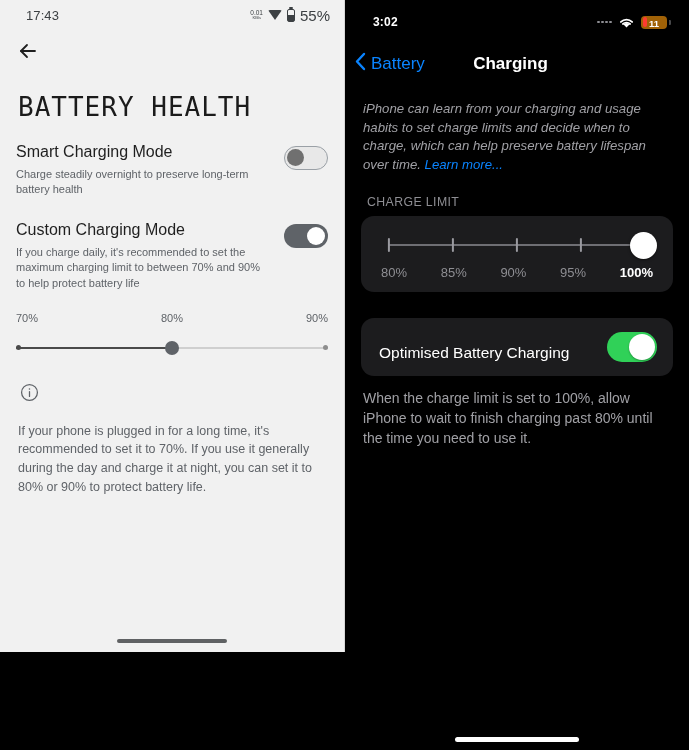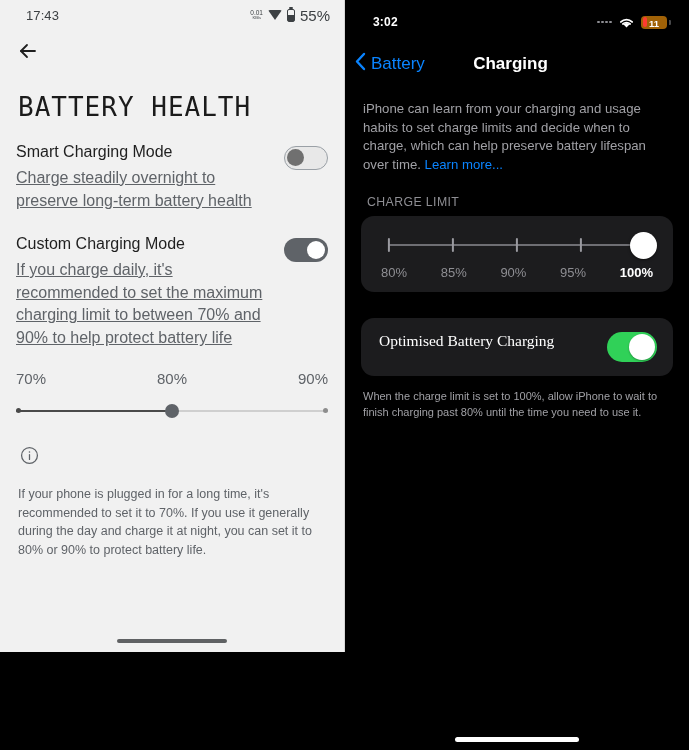--- a/index.html
+++ b/index.html
@@ -79,21 +79,21 @@
   }
 
   .a-row {
     display: flex;
     align-items: flex-start;
     padding: 0 16px;
     margin-top: 22px;
   }
   .a-row-text { flex: 1; padding-right: 12px; }
   .a-row-title { font-size: 16px; color: #1f1f1f; line-height: 1.3; }
-  .a-row-sub { font-size: 16px; color: #5f6368; line-height: 1.42; margin-top: 4px; text-decoration: underline; }
+  .a-row-sub { font-size: 11px; color: #5f6368; line-height: 1.42; margin-top: 4px; }
 
   .toggle {
     width: 44px; height: 24px; border-radius: 12px;
     flex: 0 0 44px; position: relative; margin-top: 4px;
   }
   .toggle.off { background: #e8e8e8; border: 1.4px solid #9aa0a6; }
   .toggle.off .knob {
     position:absolute; left: 2px; top: 2px;
     width: 17px; height: 17px; border-radius: 50%;
     background: #707070;
@@ -101,21 +101,21 @@
   .toggle.on { background: #5f6368; }
   .toggle.on .knob {
     position:absolute; right: 3px; top: 3px;
     width: 18px; height: 18px; border-radius: 50%;
     background: #ffffff;
   }
 
   .a-slider-wrap { padding: 0 16px; margin-top: 20px; }
   .a-slider-labels {
     display: flex; justify-content: space-between;
-    font-size: 15px; color: #5f6368; margin-bottom: 17px;
+    font-size: 11px; color: #5f6368; margin-bottom: 17px;
   }
   .a-slider-track {
     position: relative; height: 14px;
   }
   .a-track-line {
     position: absolute; left: 0; right: 0; top: 6px;
     height: 2.5px; background: #cfcfcf; border-radius: 2px;
   }
   .a-track-fill {
     position: absolute; left: 0; top: 6px;
@@ -182,21 +182,21 @@
     padding: 0 10px; position: relative;
   }
   .i-back { display: flex; align-items: center; gap: 5px; color: #0a84ff; font-size: 17px; }
   .i-title {
     position: absolute; left: 0; right: 13px; text-align: center;
     font-size: 17px; font-weight: bold; pointer-events: none;
   }
 
   .i-desc {
     margin: 16px 18px 0 18px;
-    font-size: 13.2px; line-height: 1.42; color: #a0a0a5;
+    font-size: 13.2px; line-height: 1.42; color: #a0a0a5; font-style: italic;
   }
   .i-desc a { color: #0a84ff; text-decoration: none; }
 
   .i-section-head {
     margin: 20px 0 7px 22px;
     font-size: 12.3px; color: #8e8e93; letter-spacing: .4px;
   }
 
   .i-card {
     margin: 0 16px; background: #1c1c1e; border-radius: 13px;
@@ -220,36 +220,36 @@
     background: #fff; box-shadow: 0 1px 3px rgba(0,0,0,.5);
   }
   .i-slider-labels {
     display: flex; justify-content: space-between;
     margin-top: 9px; font-size: 13px; color: #8e8e93;
   }
   .i-slider-labels span:last-child { color: #fff; font-weight: bold; }
 
   .i-toggle-card {
     margin-top: 26px; padding: 14px 16px 14px 18px;
-    display: flex; align-items: flex-start; justify-content: space-between; font-family: Liberation Serif, serif;
+    display: flex; align-items: flex-end; justify-content: space-between;
   }
   .i-toggle-label { font-size: 15.5px; color: #fff; }
   .i-switch {
     width: 50px; height: 30px; border-radius: 15px;
     background: #30d158; position: relative; flex: 0 0 50px;
   }
   .i-switch .knob {
     position: absolute; right: 2px; top: 2px;
     width: 26px; height: 26px; border-radius: 50%;
     background: #fff; box-shadow: 0 1px 2px rgba(0,0,0,.3);
   }
 
   .i-footnote {
     margin: 13px 18px 0 18px;
-    font-size: 11px; line-height: 1.42; color: #a0a0a5;
+    font-size: 14px; line-height: 1.42; color: #a0a0a5;
   }
 
   .i-homebar {
     position: absolute; bottom: 8px; left: 50%;
     transform: translateX(-50%);
     width: 124px; height: 5px; border-radius: 3px; background: #fff;
   }
 </style>
 </head>
 <body>

